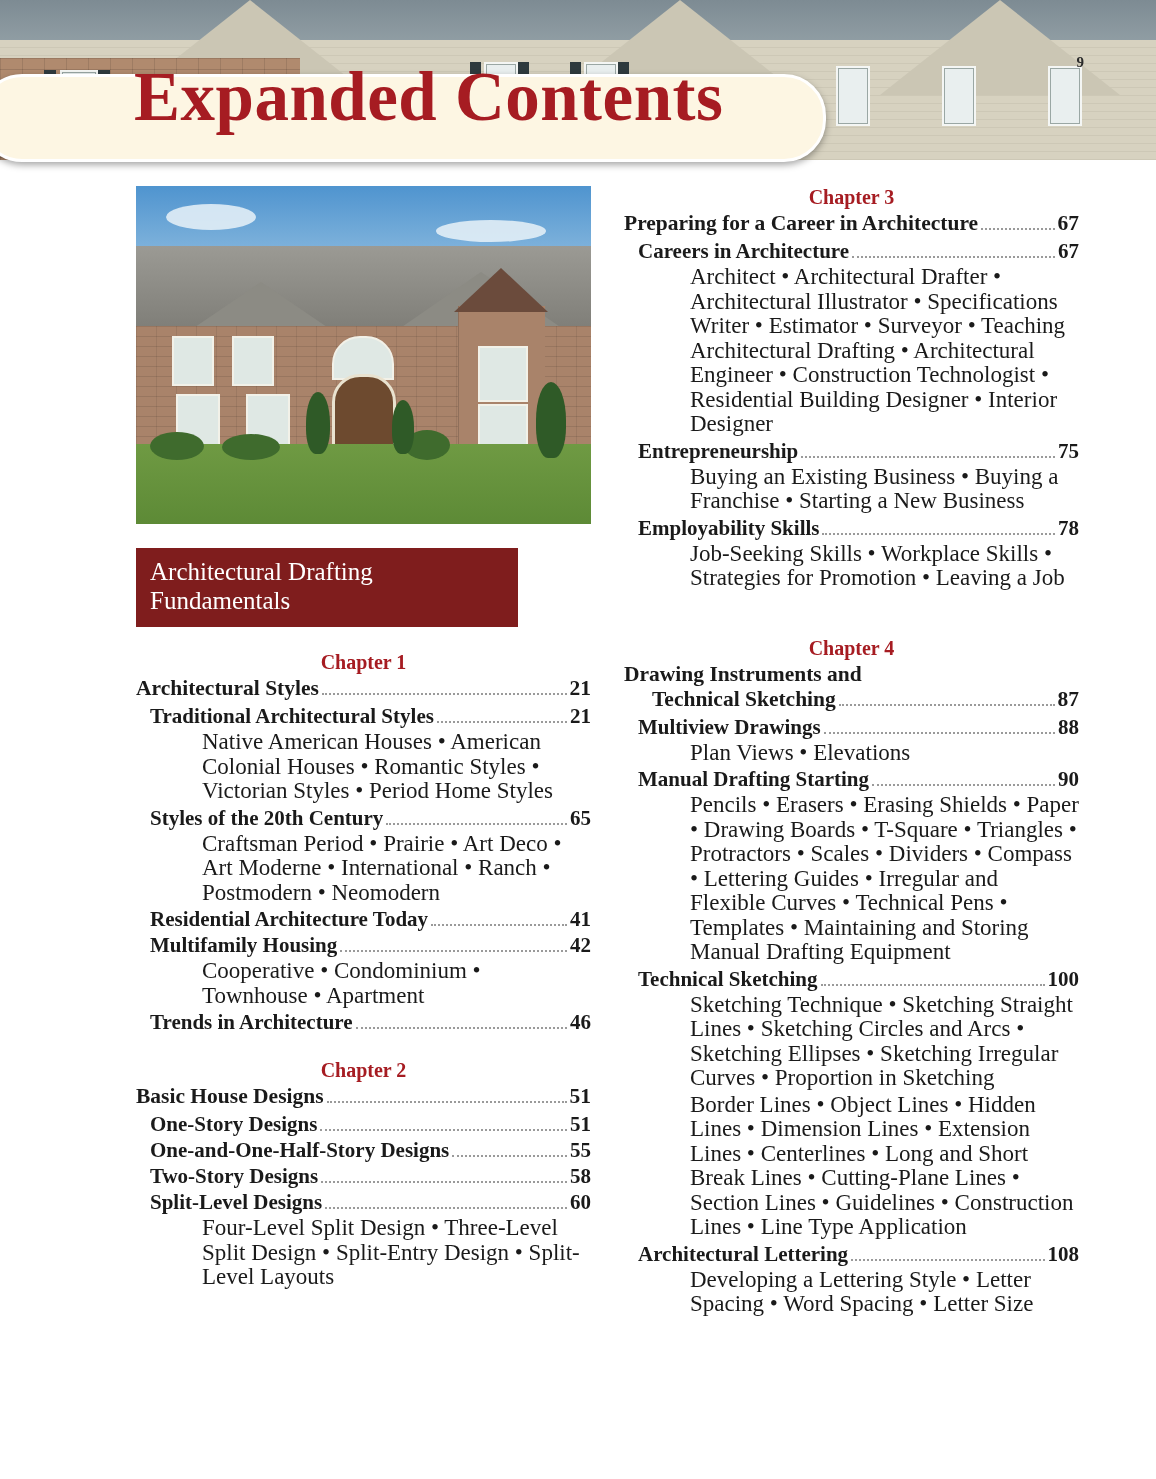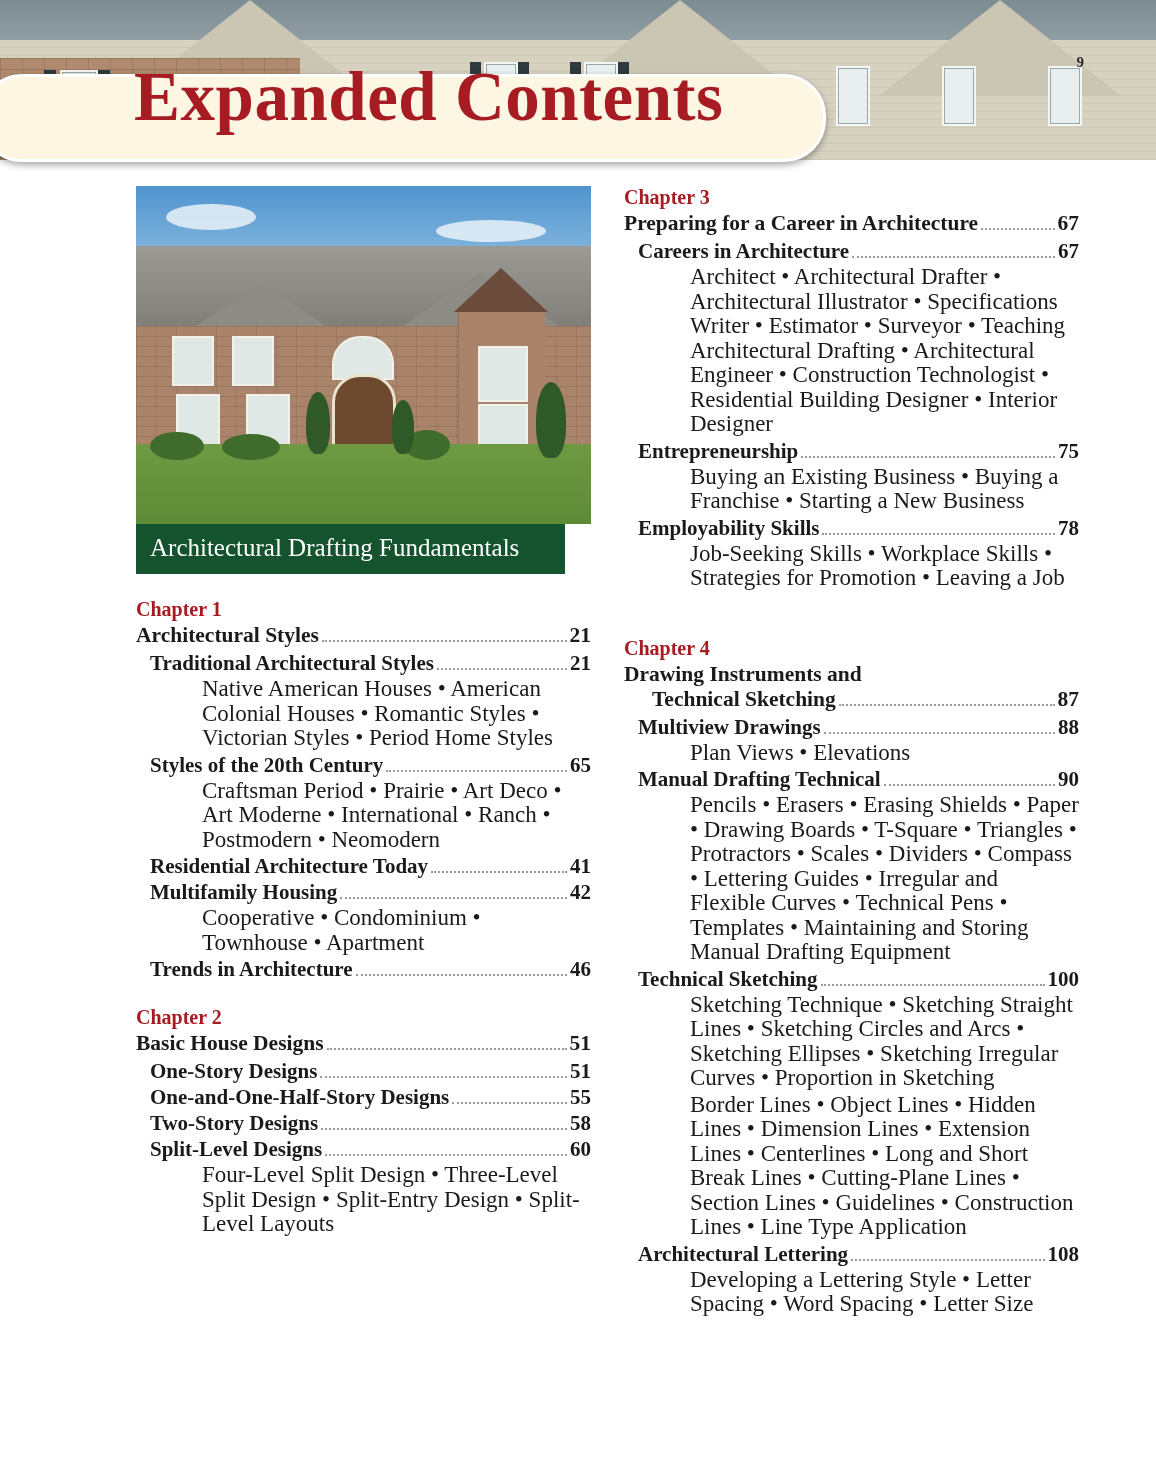--- a/index.html
+++ b/index.html
@@ -180,37 +180,39 @@
     background: #f6ecd8;
     box-sizing: border-box;
     padding: 8px 14px 8px 14px;
     font-size: 26px;
     font-weight: bold;
     letter-spacing: 1px;
     color: #3d3d3d;
     font-family: "Liberation Serif", serif;
   }
   .section-title-bar {
-    width: 429px;
-    background: #14532d;
+    width: 382px;
+    background: #7f1d1d;
     box-sizing: border-box;
     padding: 9px 14px 12px 14px;
     color: #ffffff;
     font-size: 25px;
     line-height: 29px;
     font-family: "Liberation Serif", serif;
+    margin-top: 24px;
   }
 
   
   .chapter-label {
     color: #a61c22;
     font-weight: bold;
     font-size: 20px;
     margin-top: 24px;
     margin-bottom: 2px;
+    text-align: center;
   }
   .chapter-title-row {
     display: flex;
     align-items: baseline;
     font-size: 21.5px;
     font-weight: bold;
     color: #1a1a1a;
     margin-bottom: 3px;
   }
   .entry-row {
@@ -425,21 +427,21 @@
   </div>
 
   <div class="entry-row">
     <span class="row-text">Multiview Drawings</span>
     <span class="leader"></span>
     <span class="pagenum">88</span>
   </div>
   <div class="sub-list">Plan Views • Elevations</div>
 
   <div class="entry-row">
-    <span class="row-text">Manual Drafting Technical</span>
+    <span class="row-text">Manual Drafting Starting</span>
     <span class="leader"></span>
     <span class="pagenum">90</span>
   </div>
   <div class="sub-list">Pencils • Erasers • Erasing Shields • Paper • Drawing Boards • T-Square • Triangles • Protractors • Scales • Dividers • Compass • Lettering Guides • Irregular and Flexible Curves • Technical Pens • Templates • Maintaining and Storing Manual Drafting Equipment</div>
 
   <div class="entry-row">
     <span class="row-text">Technical Sketching</span>
     <span class="leader"></span>
     <span class="pagenum">100</span>
   </div>

